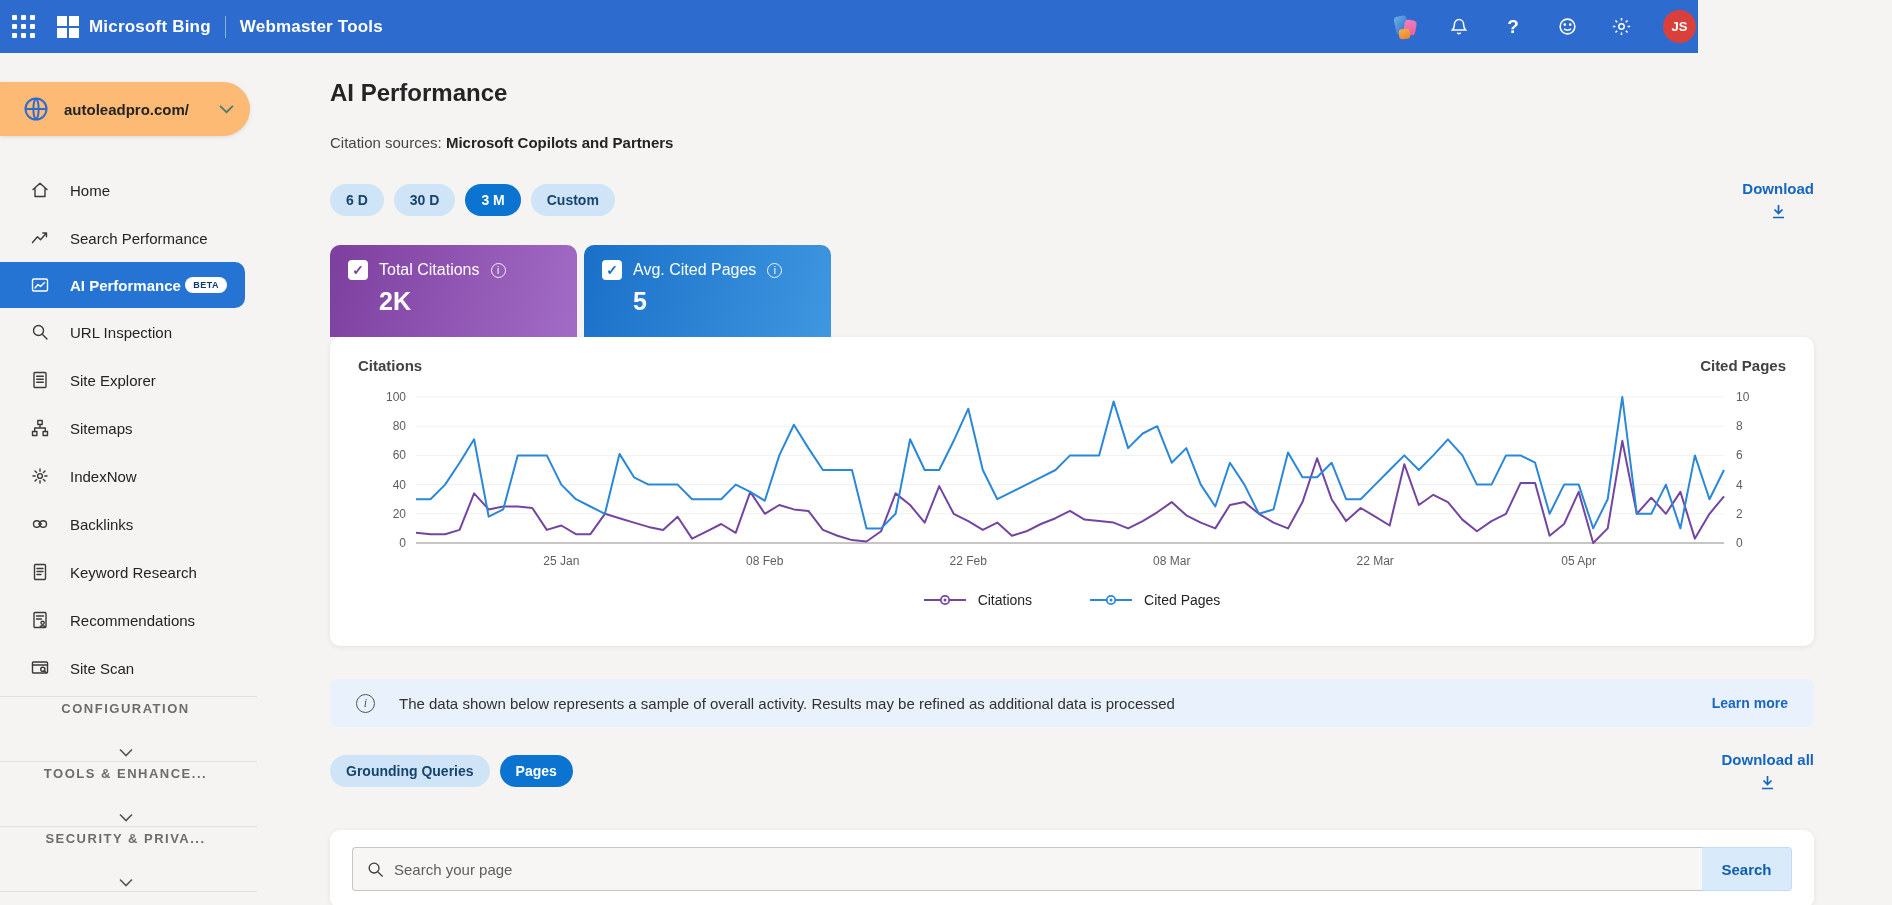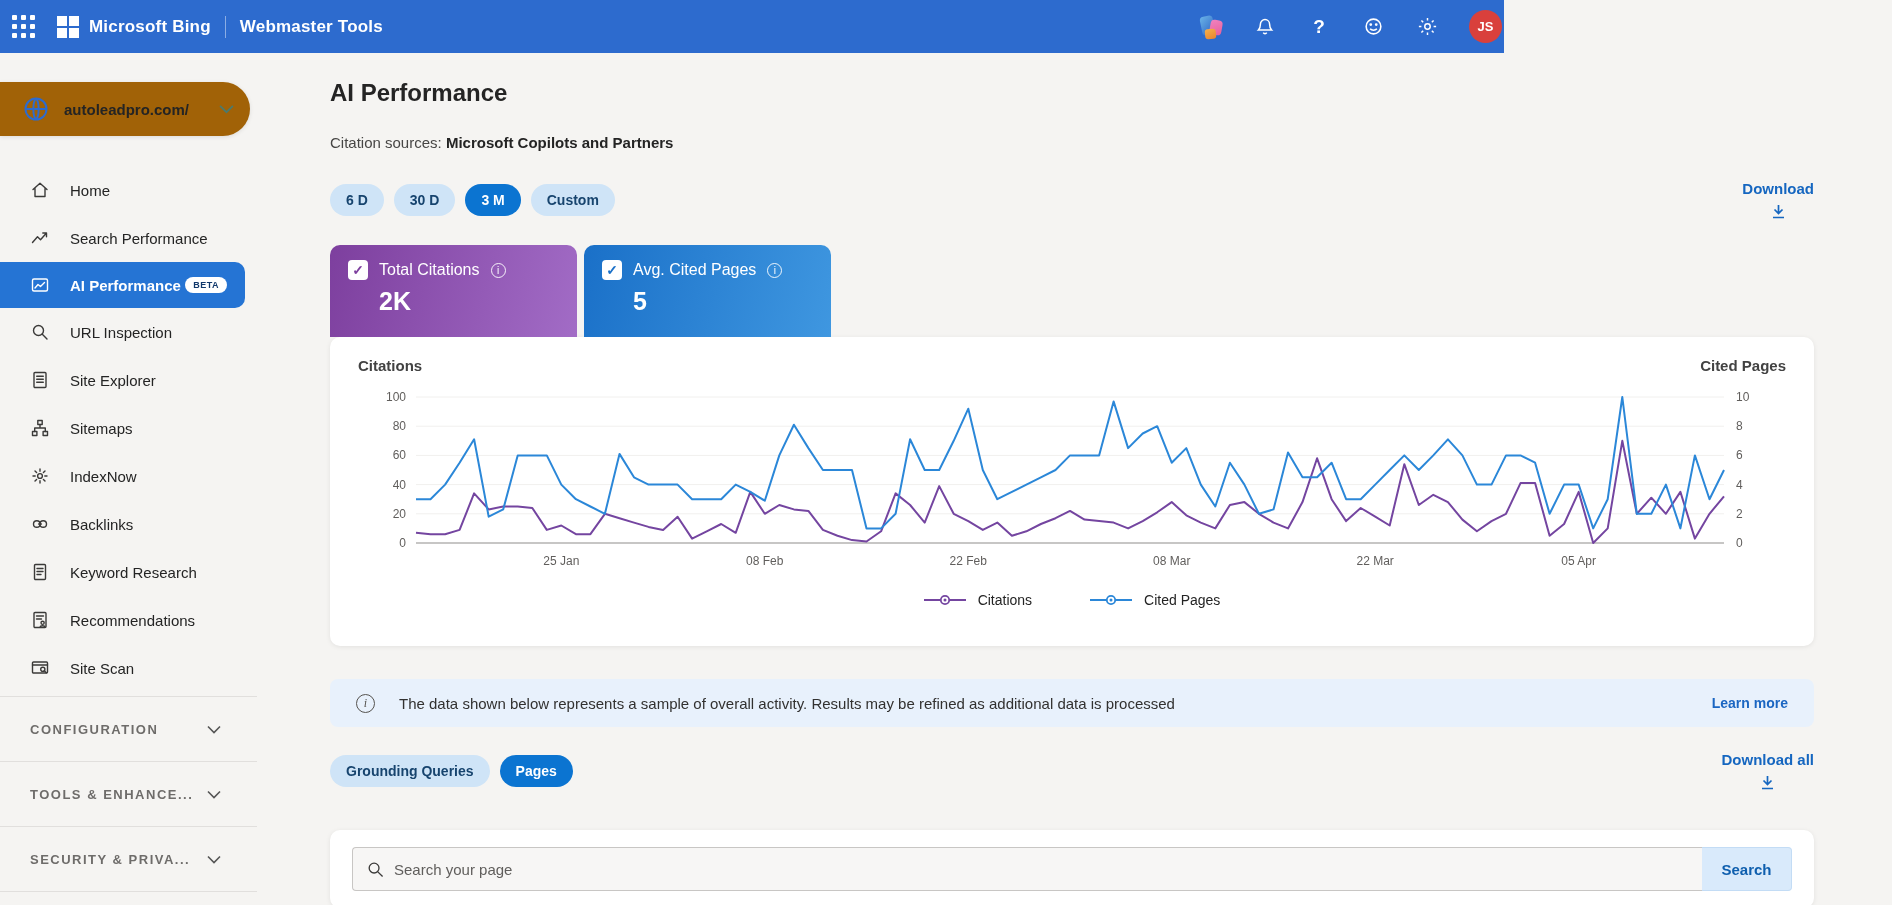--- a/index.html
+++ b/index.html
@@ -1,20 +1,20 @@
 <!DOCTYPE html>
 <html><head>
 <meta charset="utf-8">
 <style>
   * { margin:0; padding:0; box-sizing:border-box; }
   html,body { width:1892px; height:905px; overflow:hidden; background:#f5f4f2;
     font-family:"Liberation Sans", sans-serif; color:#242424; }
 
   
-  .topbar { position:fixed; top:0; left:0; width:1504px; height:53px; background:#2d6bce;
+  .topbar { position:fixed; top:0; left:0; width:1698px; height:53px; background:#2d6bce;
     display:flex; align-items:center; padding:0 14px 0 12px; z-index:50; color:#fff; }
   .waffle { display:grid; grid-template-columns:repeat(3,5px); grid-gap:4px; margin-right:22px; cursor:pointer; }
   .waffle i { width:5px; height:5px; background:#fff; border-radius:1px; }
   .mslogo { display:grid; grid-template-columns:10px 10px; grid-gap:2px; margin-right:10px; }
   .mslogo i { width:10px; height:10px; background:#fff; }
   .brand { font-size:17px; font-weight:bold; letter-spacing:.2px; }
   .bar-divider { width:1px; height:22px; background:rgba(255,255,255,.45); margin:0 14px; }
   .topbar-right { margin-left:auto; display:flex; align-items:center; gap:30px; }
   .tb-icon { width:24px; height:24px; display:flex; align-items:center; justify-content:center;
     cursor:pointer; font-size:17px; color:#fff; }
@@ -23,36 +23,36 @@
     background:linear-gradient(140deg,#6ab3e8,#2b62c4); transform:rotate(-12deg); }
   .copilot-glyph .p { position:absolute; right:1px; top:5px; width:12px; height:15px; border-radius:4px;
     background:linear-gradient(150deg,#ef83c0,#e85f9a); transform:rotate(10deg); }
   .copilot-glyph .o { position:absolute; left:6px; bottom:0; width:11px; height:10px; border-radius:3px;
     background:linear-gradient(160deg,#f6b04a,#e88430); transform:rotate(-6deg); }
   .avatar { width:33px; height:33px; border-radius:50%; background:#d9403c; color:#fff; font-size:13px;
     font-weight:bold; display:flex; align-items:center; justify-content:center; margin-right:-12px; cursor:pointer; }
 
   
   .sidebar { position:fixed; top:53px; left:0; width:257px; height:852px; background:#f5f4f2; z-index:20; }
-  .site-pill { margin-top:29px; width:250px; height:54px; background:#a16207; border-radius:0 27px 27px 0;
+  .site-pill { margin-top:29px; width:250px; height:54px; background:#fdba74; border-radius:0 27px 27px 0;
     box-shadow:0 1px 4px rgba(0,0,0,.10); display:flex; align-items:center; padding:0 16px 0 22px; cursor:pointer; }
   .site-pill .globe { color:#2d6bce; margin-right:14px; display:flex; }
   .site-name { font-size:15px; font-weight:bold; color:#242424; flex:1; }
   .chev { display:flex; color:#555; }
   .nav { margin-top:30px; }
   .nav-item { height:48px; display:flex; align-items:center; padding-left:30px; cursor:pointer;
     font-size:15px; color:#242424; position:relative; }
   .nav-item .nicon { width:20px; height:20px; margin-right:20px; color:#3b3a39; display:flex; align-items:center; justify-content:center; font-size:17px; }
   .nav-item.selected { background:#2574d4; color:#fff; font-weight:bold; margin-right:12px;
     border-radius:0 10px 10px 0; height:46px; }
   .nav-item.selected .nicon { color:#fff; }
   .beta-badge { margin-left:auto; margin-right:18px; background:#fff; color:#11386b; font-size:9px;
     font-weight:bold; letter-spacing:.5px; padding:3px 8px; border-radius:9px; }
   .side-divider { height:1px; background:#e1dfdd; margin:4px 0; }
-  .section-row { height:56px; display:flex; align-items:center; padding:0 36px 0 30px; cursor:pointer; }
+  .section-row { height:56px; display:flex; align-items:center; padding:0 36px 0 30px; cursor:pointer;flex-direction:column; }
   .section-label { font-size:13px; font-weight:bold; letter-spacing:1.5px; color:#6e6c6a; flex:1; }
   .section-row .chev { color:#555; }
   .footer-item { height:50px; display:flex; align-items:center; padding-left:30px; cursor:pointer; font-size:15px; }
 
   
   .main { position:absolute; top:53px; left:257px; width:1635px; height:852px;
     padding:26px 78px 0 73px; }
   .page-title { font-size:24px; font-weight:600; color:#242424; margin-bottom:27px; }
   .cit-line { font-size:15px; margin-bottom:29px; }
   .cit-label { color:#474645; }

